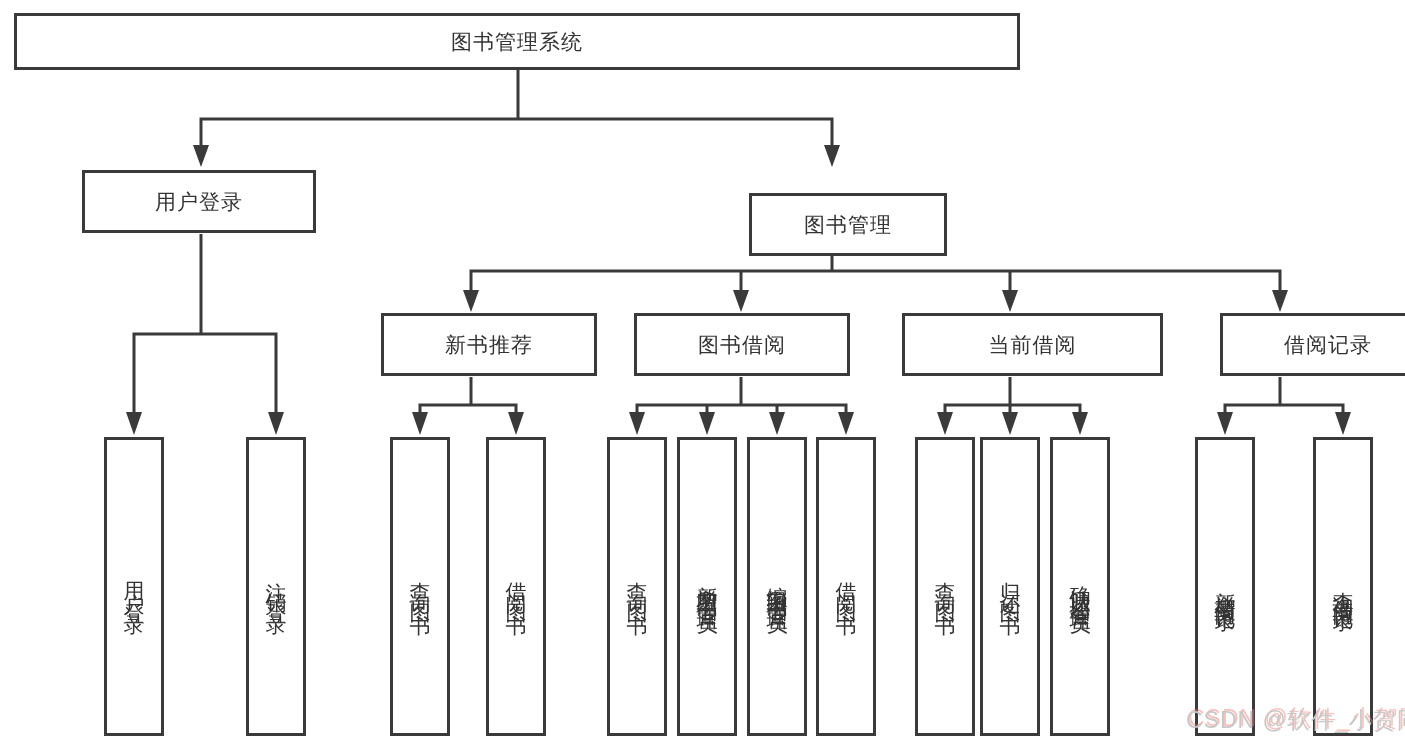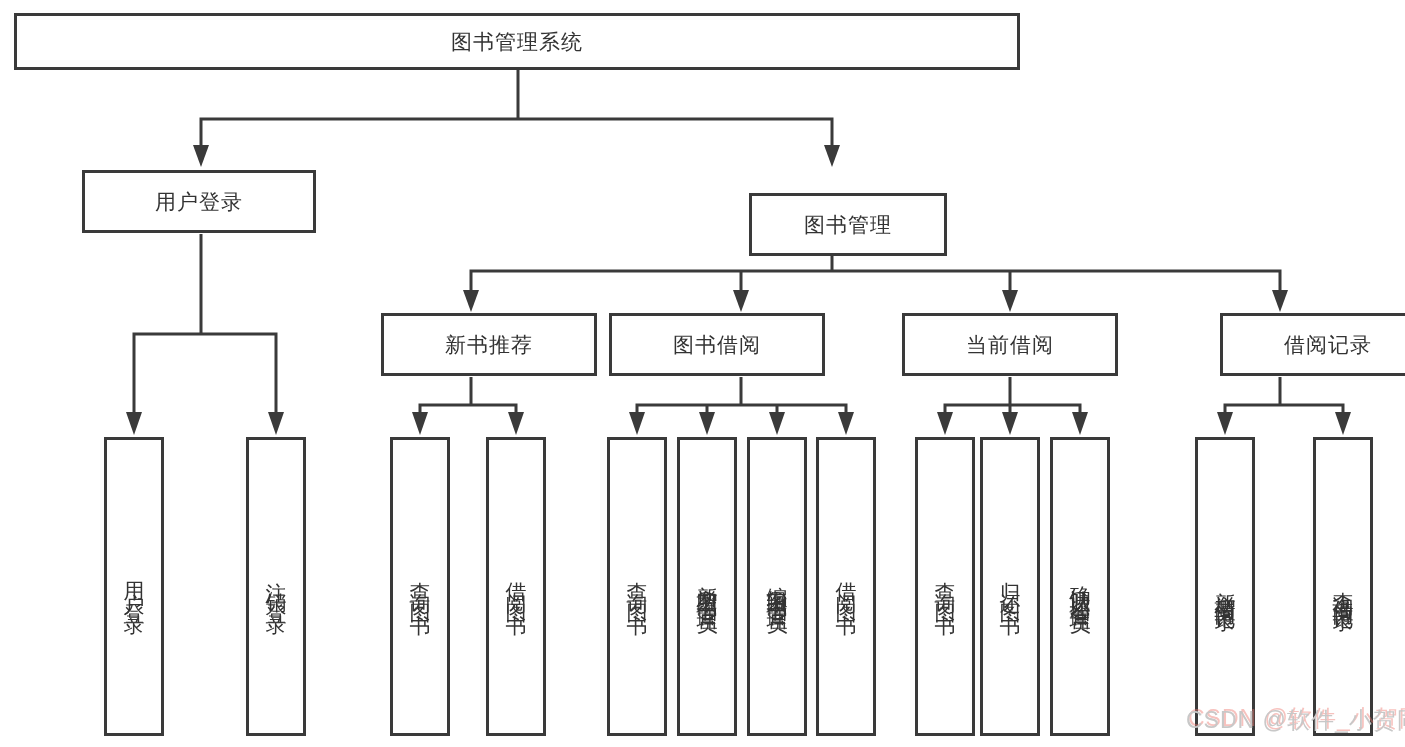--- a/index.html
+++ b/index.html
@@ -22,22 +22,22 @@
   }
   .vbox.long .vtext { letter-spacing:4px; }
 
   
   #n-root  { left:14px;  top:13px;  width:1006px; height:57px; }
   
   #n-login { left:82px;  top:170px; width:234px; height:63px; }
   #n-mgmt  { left:749px; top:170px; width:198px; height:63px;margin-top:23px; }
   
   #n-rec   { left:381px;  top:313px; width:216px; height:63px; }
-  #n-bor   { left:609px;  top:313px; width:216px; height:63px; }
-  #n-cur   { left:902px;  top:313px; width:216px; height:63px; }
+  #n-bor   { left:634px;  top:313px; width:216px; height:63px; }
+  #n-cur   { left:902px;  top:313px; width:261px; height:63px; }
   #n-his   { left:1172px; top:313px; width:216px; height:63px;margin-left:48px; }
   
   #n-l1  { left:104px;  }
   #n-l2  { left:246px;  }
   #n-l3  { left:390px;  }
   #n-l4  { left:486px;  }
   #n-l5  { left:607px;  }
   #n-l6  { left:677px;  }
   #n-l7  { left:747px;  }
   #n-l8  { left:816px;  }

